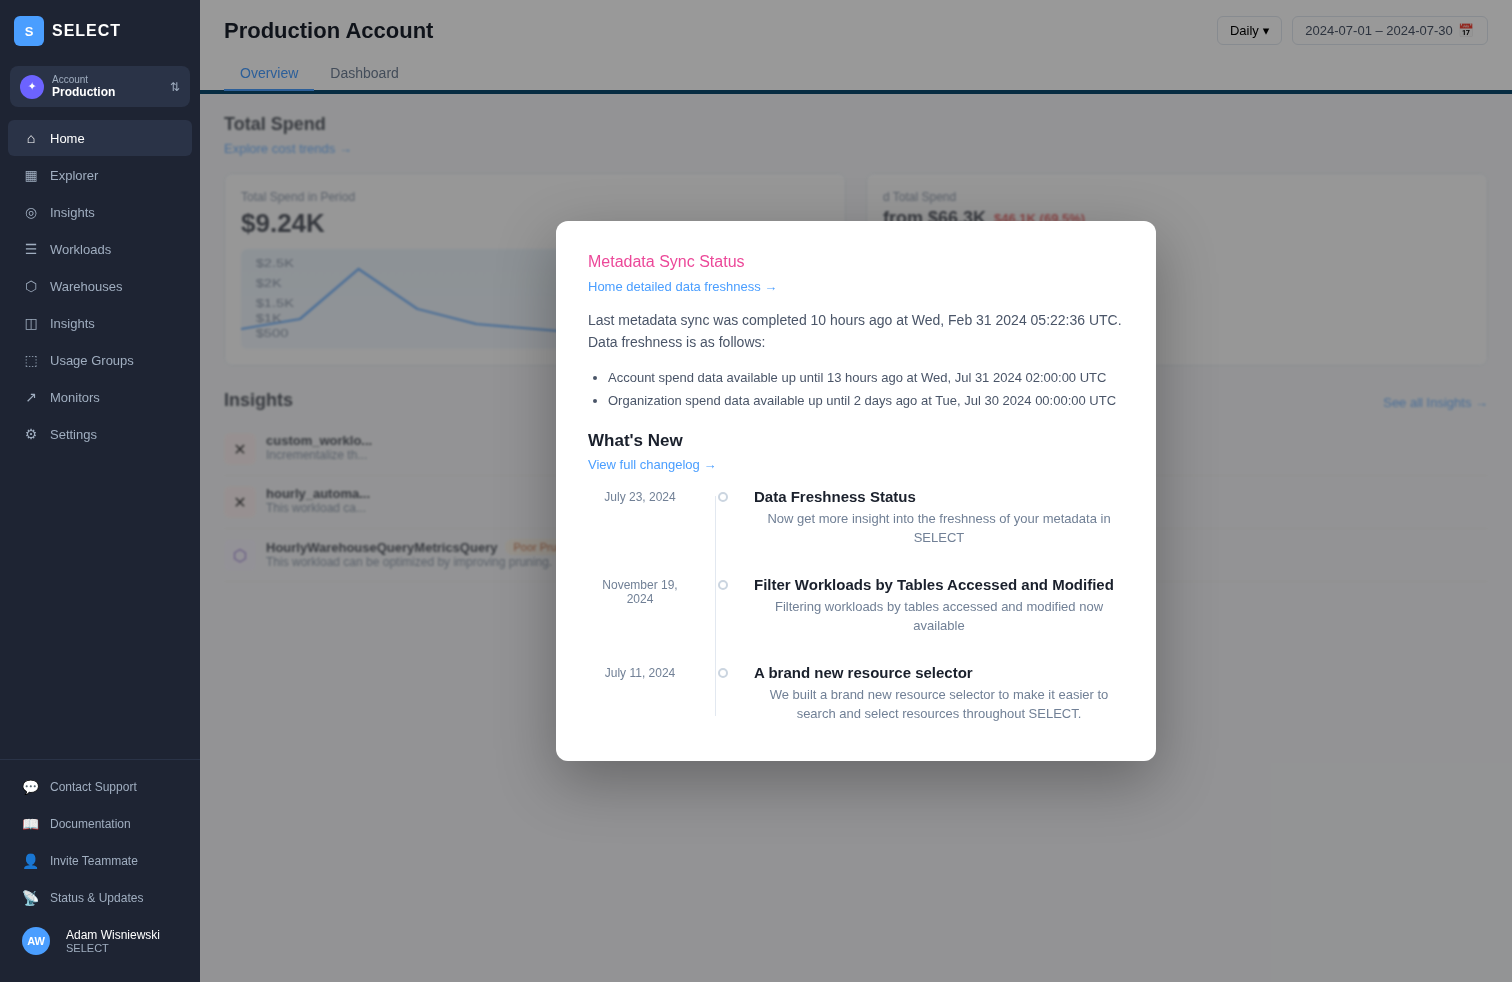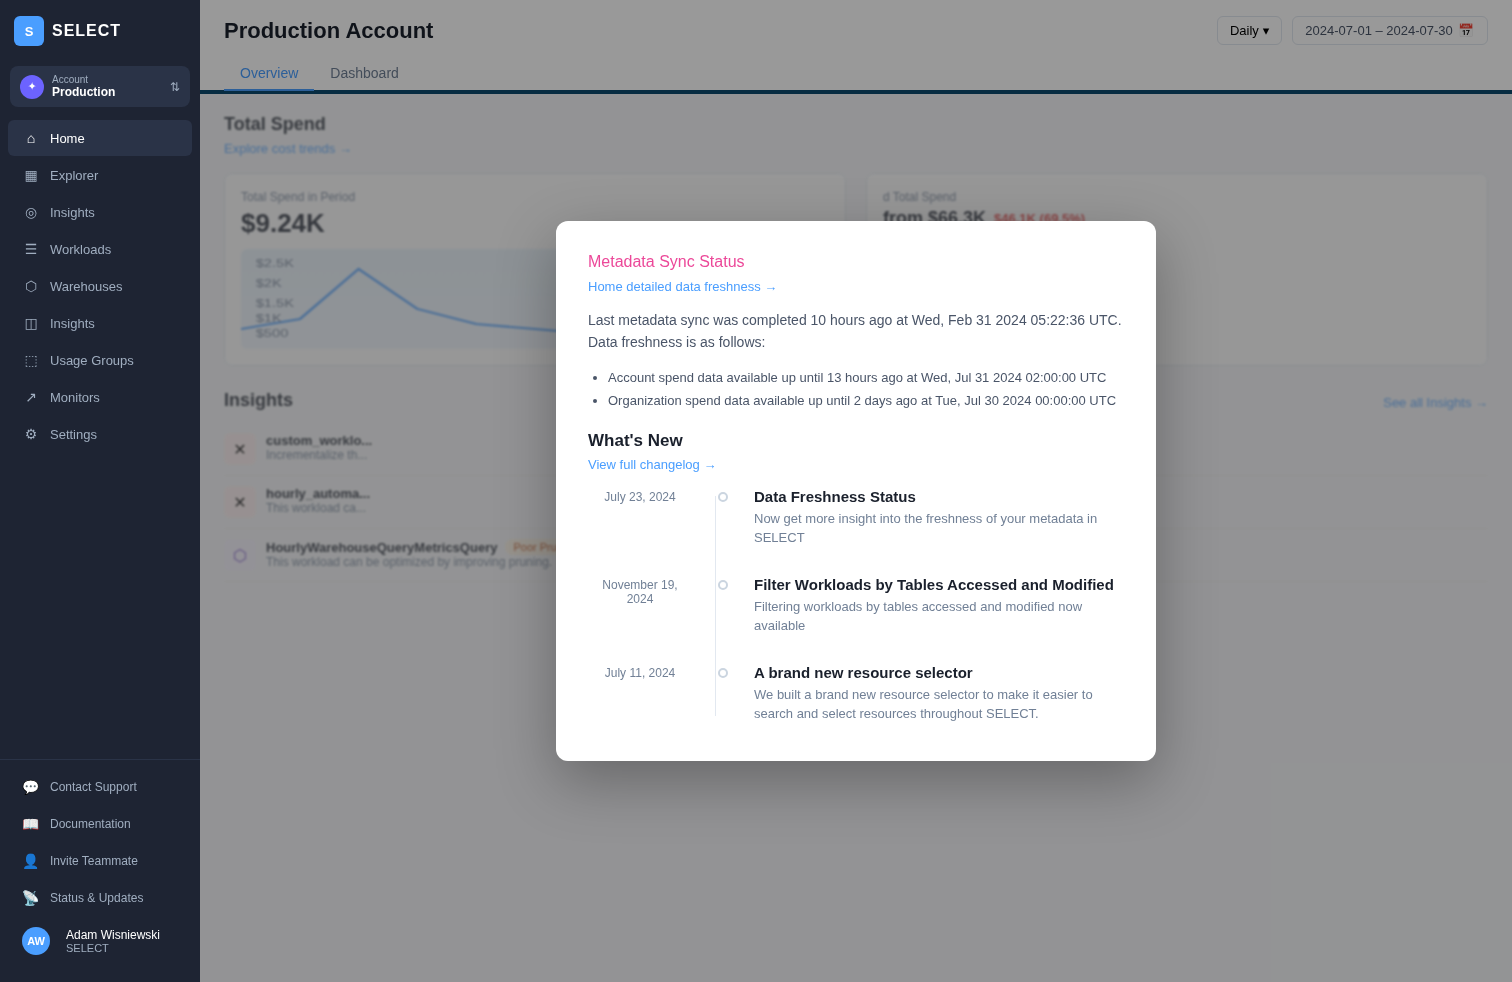--- a/index.html
+++ b/index.html
@@ -219,21 +219,21 @@
       z-index: 1;
     }
     .timeline-dot {
       width: 10px; height: 10px;
       border-radius: 50%;
       border: 2px solid #cbd5e0;
       background: white;
     }
     .timeline-content { flex: 1; padding-left: 16px; }
     .timeline-item-title { font-size: 15px; font-weight: 700; color: #1a202c; margin-bottom: 4px; }
-    .timeline-item-desc { font-size: 13px; color: #718096; line-height: 1.5; }
+    .timeline-item-desc { font-size: 13px; color: #718096; line-height: 1.5; text-align: center; }
 
     
     .spend-value { font-size: 26px; font-weight: 700; color: #1a202c; }
     .chart-area { height: 100px; background: #f0f7ff; border-radius: 6px; margin-top: 10px; }
 
     .insight-row { display: flex; align-items: flex-start; gap: 10px; padding: 10px 0; border-bottom: 1px solid #f0f0f0; }
     .insight-icon { width: 32px; height: 32px; background: #fff0f0; border-radius: 6px; display: flex; align-items: center; justify-content: center; font-size: 16px; flex-shrink: 0; }
     .insight-text .insight-name { font-size: 13px; font-weight: 600; color: #1a202c; }
     .insight-text .insight-desc { font-size: 12px; color: #718096; }
     .badge { padding: 2px 8px; border-radius: 10px; font-size: 11px; font-weight: 500; }

